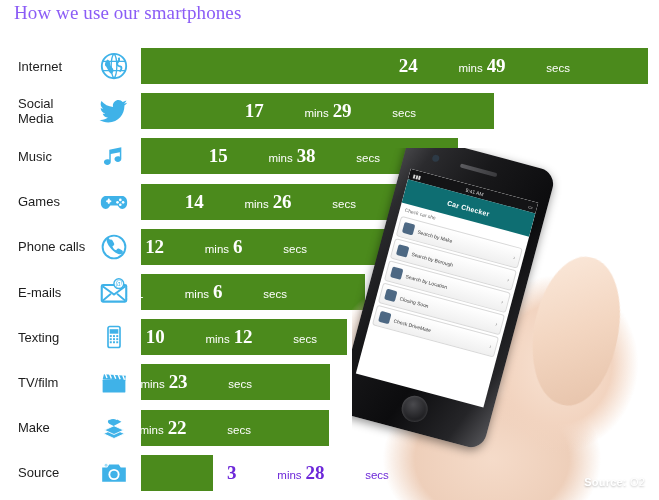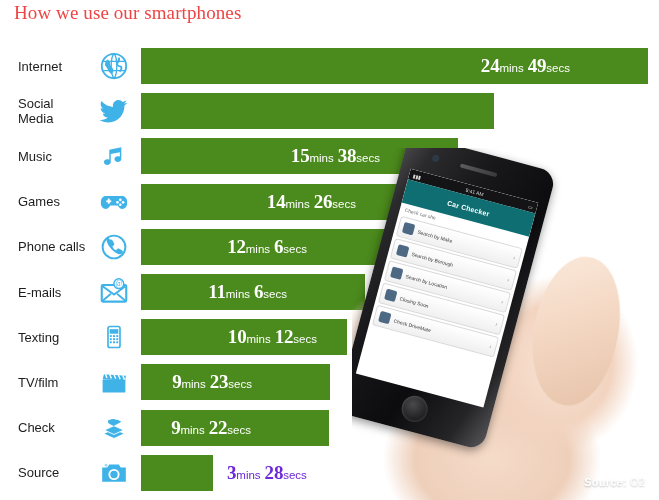--- a/index.html
+++ b/index.html
@@ -15,21 +15,21 @@
     width:659px;height:500px;
     background:#ffffff;
     overflow:hidden;
   }
 
   
   .header{position:absolute;left:14px;top:0px;width:500px;}
   .title{
     font-family:"Liberation Serif", serif;
     font-size:19px;
-    color:#ef4444;
+    color:#8b5cf6;
     letter-spacing:0.1px;
     margin:0;
     padding-top:2px;
     line-height:22px;
     font-weight:normal;
   }
   .subtitle{
     font-family:"Liberation Sans", sans-serif;
     font-size:10.5px;
     color:#8d8d8d;
@@ -71,20 +71,21 @@
     font-family:"Liberation Serif", serif;
     font-weight:bold;
     font-size:19px;
     letter-spacing:-0.2px;
   }
   .unit{
     font-family:"Liberation Sans", sans-serif;
     font-weight:normal;
     font-size:11.5px;
     letter-spacing:0px;
+    margin-left:41px;
   }
   .unit.sp{margin-right:4px;}
 
   
   .photo{
     position:absolute;left:352px;top:148px;width:307px;height:352px;
     overflow:hidden;
   }
   .hand{
     position:absolute;left:0px;top:46px;width:300px;height:306px;
@@ -201,20 +202,21 @@
         <div class="bar-value" style="right: 20px; top: 19px;"><span class="num">24</span><span class="unit sp">mins</span><span class="num">49</span><span class="unit">secs</span></div>
       </div>
       <div class="row" style="top: 45.2px;">
         <div class="row-label">Social Media</div>
         <div class="row-icon">
           <svg width="30" height="30" viewBox="0 0 32 32" fill="#3fb2e8">
             <path d="M30 7.2c-1.1.5-2.3.9-3.5 1 1.3-.8 2.2-2 2.7-3.4-1.2.7-2.5 1.2-3.9 1.5C24.1 5 22.5 4.2 20.8 4.2c-3.3 0-6 2.7-6 6 0 .5.1.9.2 1.4-5-.3-9.4-2.6-12.4-6.3-.5.9-.8 2-.8 3.1 0 2.1 1.1 3.9 2.7 5-1 0-1.9-.3-2.7-.7v.1c0 2.9 2.1 5.3 4.8 5.9-.5.1-1 .2-1.6.2-.4 0-.8 0-1.1-.1.8 2.4 3 4.1 5.6 4.2-2.1 1.6-4.7 2.6-7.5 2.6-.5 0-1 0-1.4-.1 2.7 1.7 5.9 2.7 9.3 2.7 11.1 0 17.2-9.2 17.2-17.2v-.8c1.2-.8 2.2-1.9 3-3.1z"></path>
           </svg>
         </div>
         <div class="bar" style="width: 353px;"></div>
+        <div class="bar-value" style="right: 174px; top: 19px;"><span class="num">17</span><span class="unit sp">mins</span><span class="num">29</span><span class="unit">secs</span></div>
       </div>
       <div class="row" style="top: 90.4px;">
         <div class="row-label">Music</div>
         <div class="row-icon">
           <svg width="26" height="26" viewBox="0 0 32 32" fill="#3fb2e8">
             <path d="M12 23.5c0 2-1.9 3.5-4.2 3.5S3.6 25.5 3.6 23.5 5.5 20 7.8 20c.9 0 1.7.2 2.4.6V8.4L25 5.2v14.6c0 2-1.9 3.5-4.2 3.5s-4.2-1.5-4.2-3.5 1.9-3.5 4.2-3.5c.9 0 1.7.2 2.4.6v-5.4L12 13.6v9.9z"></path>
           </svg>
         </div>
         <div class="bar" style="width: 317px;"></div>
         <div class="bar-value" style="right: 210px; top: 19px;"><span class="num">15</span><span class="unit sp">mins</span><span class="num">38</span><span class="unit">secs</span></div>
@@ -286,21 +288,21 @@
           <svg width="28" height="28" viewBox="0 0 32 32" fill="#3fb2e8">
             <rect x="3" y="13" width="26" height="15" rx="1"></rect>
             <path d="M3 12.3l1.6-5.6 25 2.6-1 5.3z" transform="rotate(-2 16 10)"></path>
             <path d="M6 6.4l2 5M11 6.9l2 5M16 7.4l2 5M21 7.9l2 5M26 8.4l2 5" stroke="#fff" stroke-width="1.6" fill="none"></path>
           </svg>
         </div>
         <div class="bar" style="width: 189px;"></div>
         <div class="bar-value" style="right: 338px; top: 19px;"><span class="num">9</span><span class="unit sp">mins</span><span class="num">23</span><span class="unit">secs</span></div>
       </div>
       <div class="row" style="top: 361.6px;">
-        <div class="row-label">Check</div>
+        <div class="row-label">Make</div>
         <div class="row-icon">
           <svg width="28" height="28" viewBox="0 0 32 32" fill="#3fb2e8">
             <path d="M4 22.5l12-5.5 12 5.5-12 5.5z"></path>
             <path d="M4 22.5l12-5.5 12 5.5-12 5.5z" fill="none" stroke="#fff" stroke-width="1"></path>
             <path d="M5 18.4l11-5 11 5-11 5z"></path>
             <path d="M5 18.4l11-5 11 5-11 5z" fill="none" stroke="#fff" stroke-width="1"></path>
             <path d="M10.5 6.2c3-1.6 6-1.6 9 0l5 2.6-9 4.8-5-2.6c-2-1.1-2-3.7 0-4.8z"></path>
             <path d="M10.5 6.2c3-1.6 6-1.6 9 0" fill="none" stroke="#fff" stroke-width="1.2"></path>
           </svg>
         </div>

